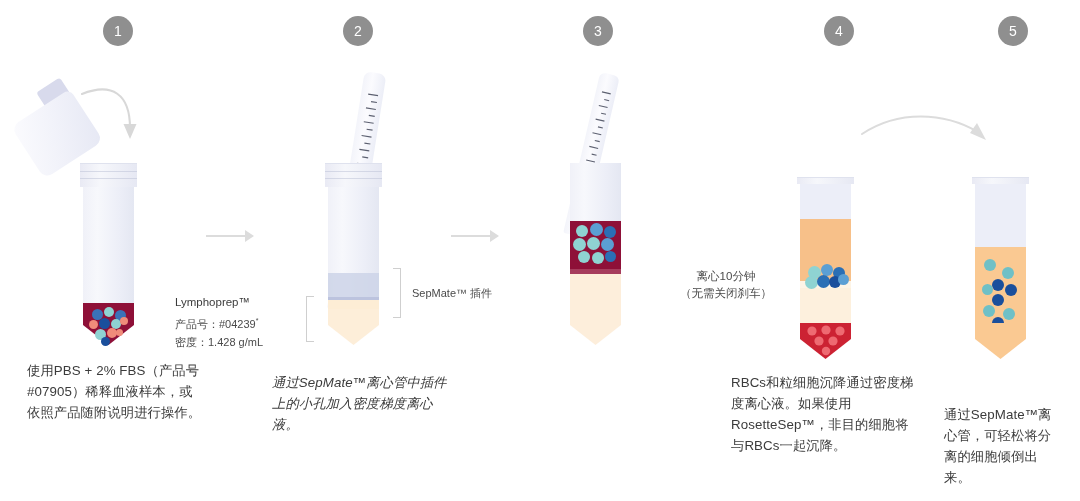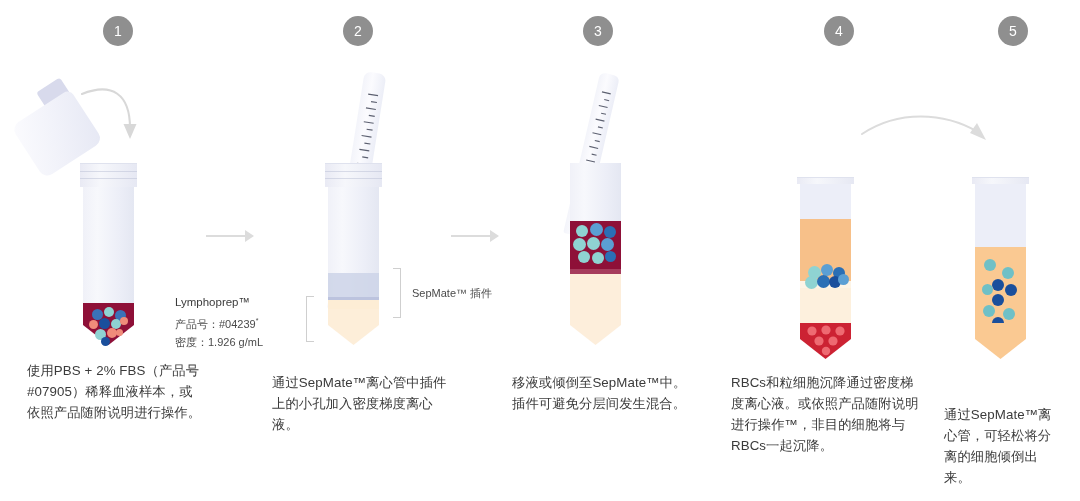--- a/index.html
+++ b/index.html
@@ -211,21 +211,21 @@
 
   <div class="bracket left" style="left:306px;top:296px;width:8px;height:46px;"></div>
 
   <div class="bracket right" style="left:393px;top:268px;width:8px;height:50px;"></div>
 
   <div class="note" style="left:175px;top:294px;width:115px;">
     <div class="title">Lymphoprep™</div>
     <div style="margin-top:3px;">
       <span>产品号：#04239</span><span class="sup">*</span>
     </div>
-    <div style="margin-top:2px;">密度：1.926 g/mL</div>
+    <div style="margin-top:2px;">密度：1.428 g/mL</div>
   </div>
 
   <div class="note" style="left:412px;top:285px;width:110px;">SepMate™ 插件</div>
 
   <div class="arrow" style="left:451px;top:230px;width:48px;">
     <div class="shaft" style="width:40px;"></div>
       <div class="head"></div>
   </div>
 
   <div style="position:absolute;left:563px;top:70px;width:20px;height:165px;transform:rotate(13deg);transform-origin:50% 100%;">
@@ -277,20 +277,24 @@
       <div class="cell" style="left:31px;top:75px;width:13px;height:13px;background:#5b9fd4;"></div>
       <div class="cell" style="left:8px;top:88px;width:12px;height:12px;background:#8fd3d2;"></div>
       <div class="cell" style="left:22px;top:89px;width:12px;height:12px;background:#8fd3d2;"></div>
       <div class="cell" style="left:35px;top:88px;width:11px;height:11px;background:#2b6fb5;"></div>
     </div>
     <svg class="tube-cone" style="top:146px;height:36px;" viewBox="0 0 51 36" preserveAspectRatio="none">
       <path d="M0 0 L51 0 L51 16 L25.5 36 L0 16 Z" fill="#fdeedb"></path>
     </svg>
   </div>
 
+  <div class="label-mid" style="left:660px;top:268px;width:132px;">
+    <div>离心10分钟</div>
+    <div>（无需关闭刹车）</div>
+  </div>
 
   <div class="tube" style="left:800px;top:177px;width:51px;height:180px;">
     <div class="tube-cap" style="width:57px;height:7px;top:0;"></div>
     <div class="tube-body" style="top:7px;height:139px;">
 
       <div class="layer" style="top:0px;height:35px;background:#eceef8;"></div>
 
       <div class="layer" style="top:35px;height:62px;background:#f7c089;"></div>
 
       <div class="layer" style="top:97px;height:7px;background:#fdf4e6;"></div>
@@ -339,21 +343,20 @@
       <div class="cell" style="left:28px;top:124px;width:12px;height:12px;background:#6fc0c6;"></div>
       <div class="cell" style="left:17px;top:133px;width:12px;height:12px;background:#1a4f9c;"></div>
     </div>
     <svg class="tube-cone" style="top:146px;height:36px;" viewBox="0 0 51 36" preserveAspectRatio="none">
       <path d="M0 0 L51 0 L51 16 L25.5 36 L0 16 Z" fill="#fac992"></path>
     </svg>
   </div>
 
   <div class="caption" style="left:27px;top:360px;width:178px;">使用PBS + 2% FBS（产品号 #07905）稀释血液样本，或依照产品随附说明进行操作。</div>
 
-  <div class="caption" style="left:272px;top:372px;width:180px;">通过SepMate™离心管中插件上的小孔加入密度梯度离心液。</div>
-
-  <div class="caption" style="left:512px;top:372px;width:176px;">移液或倾倒至SepMate™中。插件可避免分层间发生混合。</div>
-
-  <div class="caption" style="left:731px;top:372px;width:190px;">RBCs和粒细胞沉降通过密度梯度离心液。或依照产品随附说明进行操作™，非目的细胞将与RBCs一起沉降。</div>
+  <div class="caption" style="left:272px;top:372px;width:180px;font-style:italic;">通过SepMate™离心管中插件上的小孔加入密度梯度离心液。</div>
+
+
+  <div class="caption" style="left:731px;top:372px;width:190px;">RBCs和粒细胞沉降通过密度梯度离心液。如果使用RosetteSep™，非目的细胞将与RBCs一起沉降。</div>
 
   <div class="caption" style="left:944px;top:404px;width:116px;">通过SepMate™离心管，可轻松将分离的细胞倾倒出来。</div>
 
 </div>
 
 </body></html>

